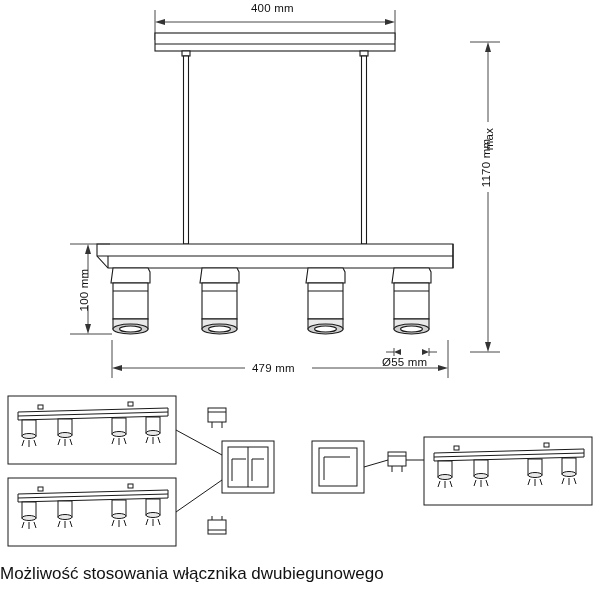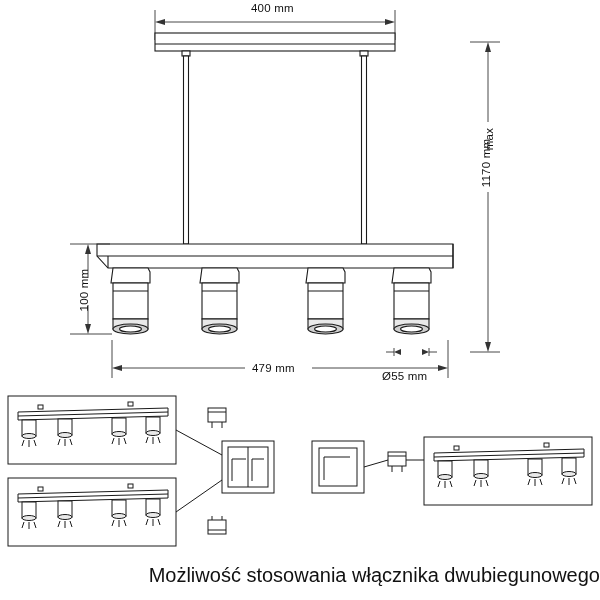--- a/index.html
+++ b/index.html
@@ -32,23 +32,23 @@
     font-size: 11.5px;
     color: #111111;
     white-space: nowrap;
     letter-spacing: 0.2px;
   }
   .caption {
     position: absolute;
     left: 0;
     right: 0;
     top: 564px;
-    text-align: right;
+    text-align: left;
     font-family: "Liberation Sans", sans-serif;
-    font-size: 20px;
+    font-size: 17px;
     color: #111111;
   }
   .rot90 {
     transform: rotate(-90deg);
   }
 </style>
 </head>
 <body>
 
 <div id="stage">
@@ -314,17 +314,17 @@
 
   <div class="dim-text" style="left:251px; top:2px;">400 mm</div>
 
   <div class="dim-text rot90" style="left:478px; top:133px;">max</div>
   <div class="dim-text rot90" style="left:462px; top:157px;">1170 mm</div>
 
   <div class="dim-text rot90" style="left:63px; top:284px;">100 mm</div>
 
   <div class="dim-text" style="left:252px; top:362px;">479 mm</div>
 
-  <div class="dim-text" style="left:382px; top:370px;">Ø55 mm</div>
+  <div class="dim-text" style="left:382px; top:356px;">Ø55 mm</div>
 
   <div class="caption">Możliwość stosowania włącznika dwubiegunowego</div>
 
 </div>
 
 </body></html>

